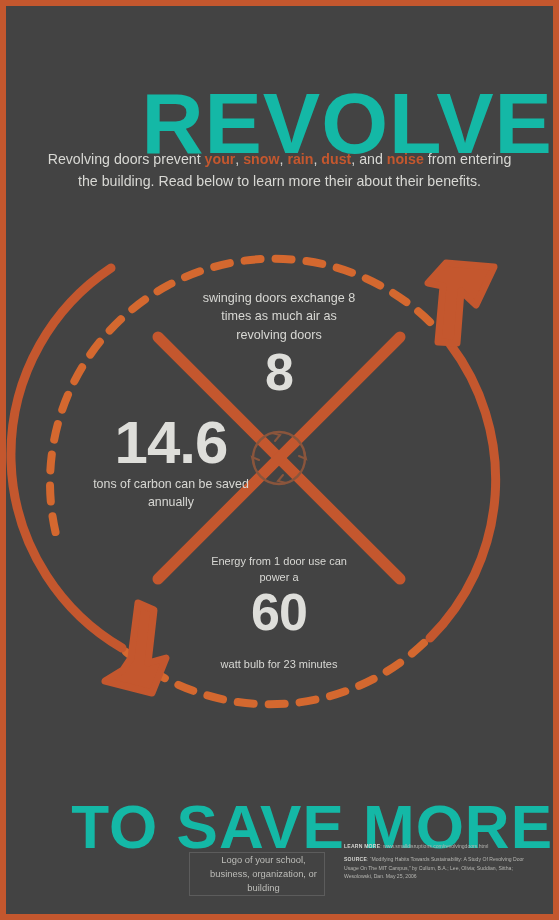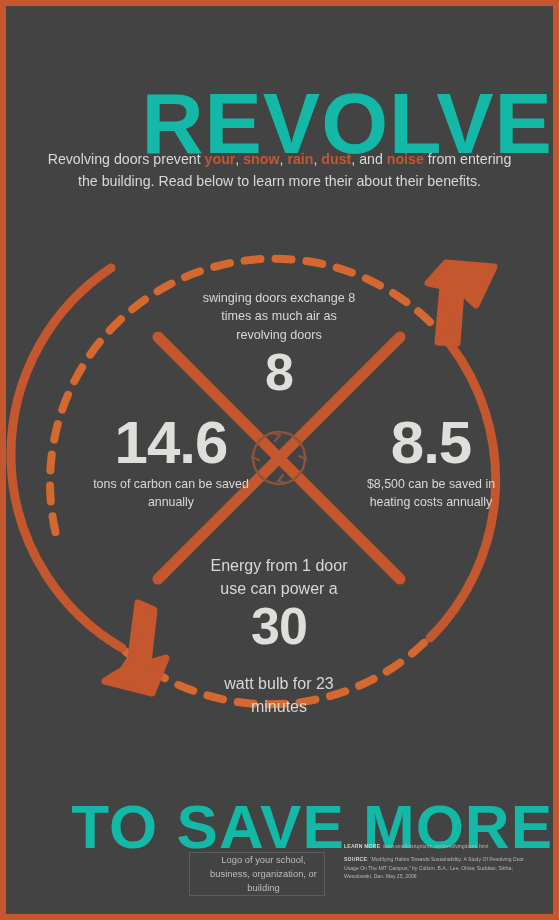--- a/index.html
+++ b/index.html
@@ -67,21 +67,21 @@
 
   #stat-left{left:75px;top:408px;width:180px;}
   #stat-left .big{font-size:60px;}
   #stat-left .cap{margin-top:5px;}
 
   #stat-right{left:340px;top:408px;width:170px;}
   #stat-right .big{font-size:60px;}
   #stat-right .cap{margin-top:5px;}
 
   #stat-bottom{left:198px;top:528px;width:150px;}
-  #stat-bottom .cap{font-size:16px;}
+  #stat-bottom .cap{font-size:11px;}
   #stat-bottom .big{font-size:52px;margin:2px 0 2px;}
 
   
   #footer{position:absolute;left:0;top:832px;width:547px;height:72px;}
   .fbox{
     position:absolute;
     border:1px solid #5c5c5c;
     color:#bdbdb9;
     font-size:9.4px;
     line-height:1.5;
@@ -144,28 +144,24 @@
   <div class="stat" id="stat-top">
     <div class="cap">swinging doors exchange 8 times as much air as revolving doors</div>
     <div class="big">8</div>
   </div>
 
   <div class="stat" id="stat-left">
     <div class="big">14.6</div>
     <div class="cap">tons of carbon can be saved annually</div>
   </div>
 
-  <div class="stat" id="stat-right">
-    <div class="big">8.5</div>
-    <div class="cap">$8,500 can be saved in heating costs annually</div>
-  </div>
 
   <div class="stat" id="stat-bottom">
     <div class="cap">Energy from 1 door use can power a</div>
-    <div class="big">30</div>
+    <div class="big">60</div>
     <div class="cap">watt bulb for 23 minutes</div>
   </div>
 
   <h1 class="headline" id="title-bottom">TO SAVE MORE</h1>
 
   <div id="footer">
     <div class="fbox" id="logo-box">Logo of your school, business, organization, or building</div>
     <div id="credits">
       <div class="credit-line">
         <b>LEARN MORE</b><span>: www.smalldisruptions.com/revolvingdoors.html</span>

